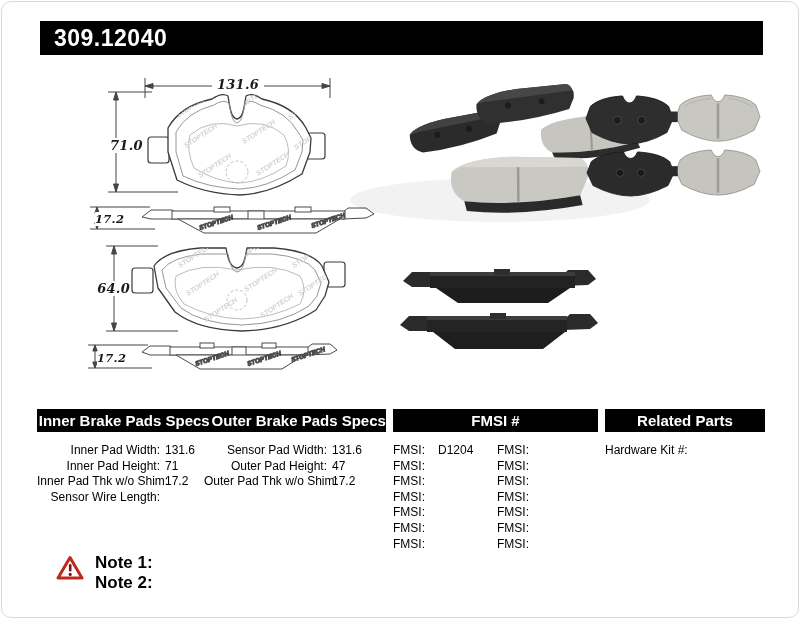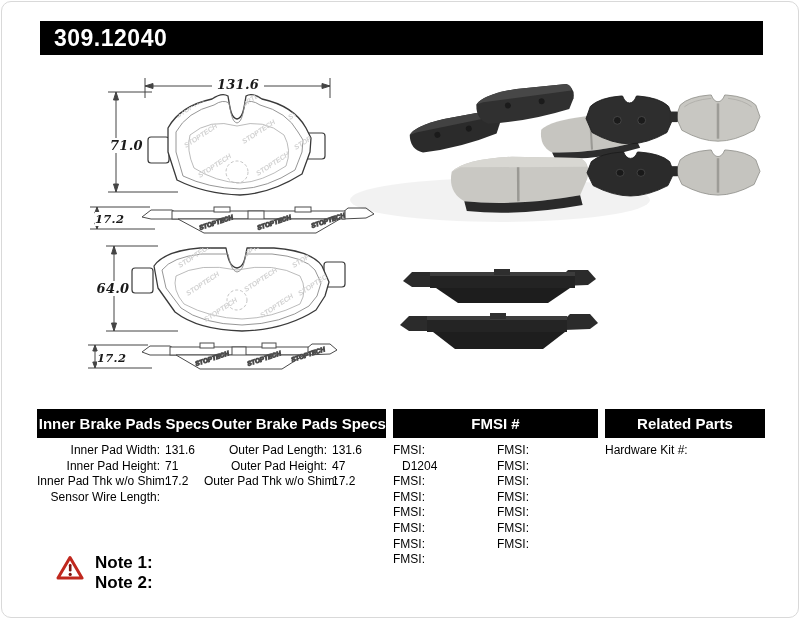--- a/index.html
+++ b/index.html
@@ -13,39 +13,39 @@
        display:flex;align-items:center;justify-content:space-between;padding:0 14px;box-sizing:border-box;}
   .hdr .pn{font-size:23px;font-weight:bold;letter-spacing:.5px;}
   .hdr .pt{font-size:24px;font-weight:bold;}
 
   
   .dim{position:absolute;font:italic bold 13px "DejaVu Serif",serif;color:#1a1a1a;
        background:#fff;text-align:center;letter-spacing:.3px;}
   .dim.small{font-size:11.5px;}
 
   
-  .bar{position:absolute;height:29px;background:#000;color:#fff;font-weight:bold;font-size:15px;
+  .bar{position:absolute;height:23px;background:#000;color:#fff;font-weight:bold;font-size:15px;
        display:flex;align-items:center;box-sizing:border-box;}
   .bar span{text-align:center;}
   .bar-specs{left:37px;top:409px;width:349px;}
   .bar-specs span{flex:1 1 50%;}
   .bar-fmsi{left:393px;top:409px;width:205px;justify-content:center;}
   .bar-rel{left:605px;top:409px;width:160px;justify-content:center;}
 
   
   .col{position:absolute;font-size:12px;font-weight:normal;line-height:15.6px;white-space:nowrap;}
   .spec-inner{left:37px;top:443px;}
   .spec-outer{left:204px;top:443px;}
   .spec-row{display:flex;}
   .spec-row .lbl{width:123px;text-align:right;}
   .spec-row .val{margin-left:5px;}
 
   .fmsi-col1{left:393px;top:443px;}
   .fmsi-col2{left:497px;top:443px;}
-  .fmsi-row{display:flex;flex-direction:column;}
+  .fmsi-row{display:flex;}
   .fmsi-row .lbl{width:36px;}
   .fmsi-row .val{margin-left:9px;}
 
   .rel-col{left:605px;top:443px;}
   .rel-row .val{margin-left:5px;}
 
   
   .notes{position:absolute;left:95px;top:553px;font-size:17px;font-weight:bold;line-height:19.5px;}
   .warn{position:absolute;left:56px;top:555px;width:28px;height:26px;}
 </style>
@@ -247,21 +247,21 @@
     </g>
   </svg>
 
   <div class="hdr">
     <span class="pn">309.12040</span>
   </div>
 
   <div class="dim" style="left:212px;top:77px;width:52px;">131.6</div>
   <div class="dim" style="left:82px;top:138px;width:32px;text-align:right;margin-left:28px;">71.0</div>
   <div class="dim small" style="left:95px;top:212px;width:29px;">17.2</div>
-  <div class="dim" style="left:96px;top:281px;width:34px;text-align:center;">64.0</div>
+  <div class="dim" style="left:96px;top:281px;width:34px;text-align:right;">64.0</div>
   <div class="dim small" style="left:97px;top:351px;width:29px;">17.2</div>
 
   <div class="bar bar-specs">
     <span>Inner Brake Pads Specs</span>
     <span>Outer Brake Pads Specs</span>
   </div>
   <div class="bar bar-fmsi">
     <span>FMSI #</span>
   </div>
   <div class="bar bar-rel">
@@ -282,21 +282,21 @@
       <span class="val">17.2</span>
     </div>
     <div class="spec-row">
       <span class="lbl">Sensor Wire Length:</span>
       <span class="val"></span>
     </div>
   </div>
 
   <div class="col spec-outer">
     <div class="spec-row">
-      <span class="lbl">Outer Pad Length:</span>
+      <span class="lbl">Sensor Pad Width:</span>
       <span class="val">131.6</span>
     </div>
     <div class="spec-row">
       <span class="lbl">Outer Pad Height:</span>
       <span class="val">47</span>
     </div>
     <div class="spec-row">
       <span class="lbl">Outer Pad Thk w/o Shim:</span>
       <span class="val">17.2</span>
     </div>

